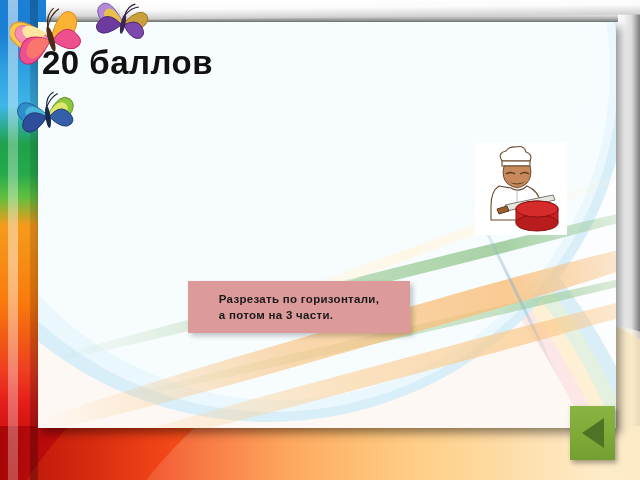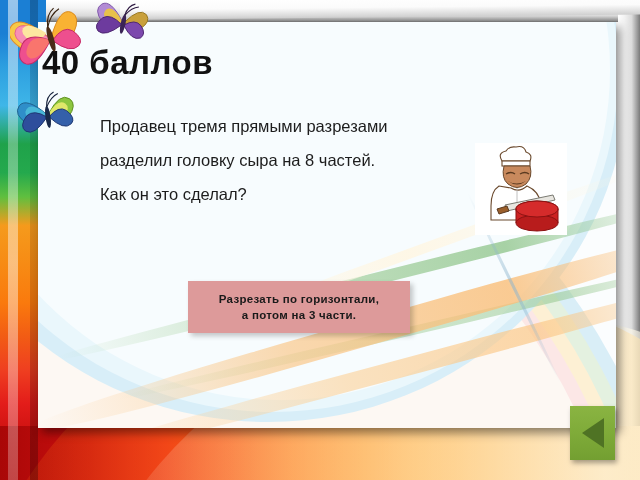--- a/index.html
+++ b/index.html
@@ -215,21 +215,21 @@
 
   #answer-box{
     position:absolute;left:150px;top:259px;width:222px;height:52px;
     background:#dd9a9a;
     box-shadow:3px 3px 5px rgba(0,0,0,.22);
     display:flex;align-items:center;justify-content:center;
     z-index:35;
   }
   #answer-box .ans-txt{
     font-size:11.5px;font-weight:bold;color:#1a1a1a;
-    line-height:16px;text-align:center;letter-spacing:.3px;
+    line-height:16px;text-align:left;letter-spacing:.3px;
   }
 
   #back-button{
     position:absolute;left:570px;top:406px;width:45px;height:54px;
     background:linear-gradient(to bottom,#8ab442 0%,#7fab39 50%,#739f31 100%);
     box-shadow:2px 3px 5px rgba(0,0,0,.35);
     z-index:60;
     display:flex;align-items:center;justify-content:center;
   }
   #back-button .tri{
@@ -268,27 +268,22 @@
     <div class="arc-top-tint2"></div>
     <div class="arc-top-tint3"></div>
 
     <div class="ribbon rib-green"></div>
     <div class="ribbon rib-green2"></div>
     <div class="ribbon rib-cream"></div>
     <div class="ribbon rib-orange"></div>
     <div class="ribbon rib-orange2"></div>
     <div class="ribbon rib-thin"></div>
 
-    <div id="title">40 баллов</div>
-
-    <div id="body-text">
-      <p>Продавец тремя прямыми разрезами</p>
-      <p>разделил головку сыра на 8 частей.</p>
-      <p>Как он это сделал?</p>
-    </div>
+    <div id="title">20 баллов</div>
+
 
     <div id="cheese-pic">
       <svg width="92" height="92" viewBox="0 0 92 92">
         <rect x="0" y="0" width="92" height="92" fill="#ffffff"></rect>
 
         <path d="M27 18 q-5 -8 4 -10 q3 -5 10 -4 q8 -2 10 5 q7 2 4 9 z" fill="#ffffff" stroke="#6b4a2e" stroke-width="1.1"></path>
         <rect x="27" y="18" width="28" height="5" fill="#ffffff" stroke="#6b4a2e" stroke-width="1.1"></rect>
 
         <path d="M29 23 q-3 12 4 18 q9 7 18 0 q7 -7 4 -18 z" fill="#c8895d" stroke="#6b4a2e" stroke-width="1"></path>
 

